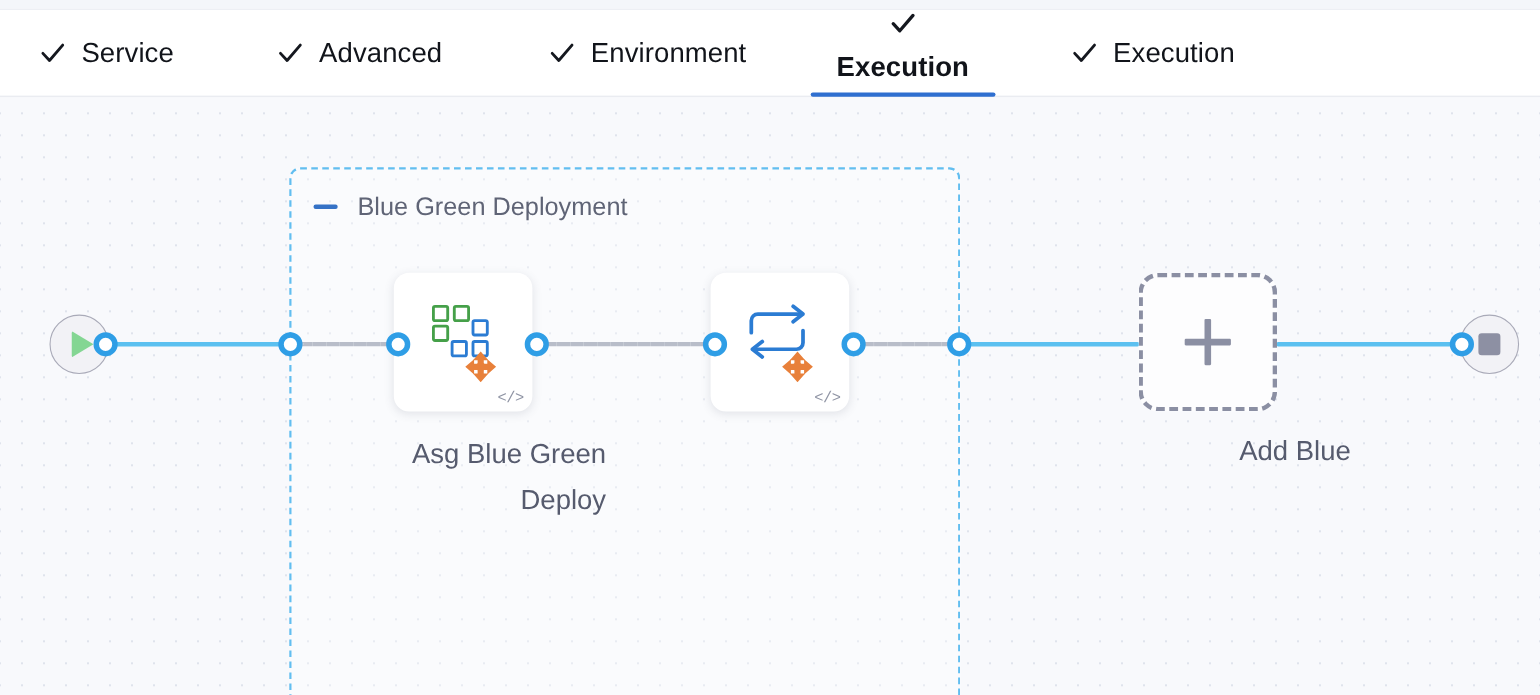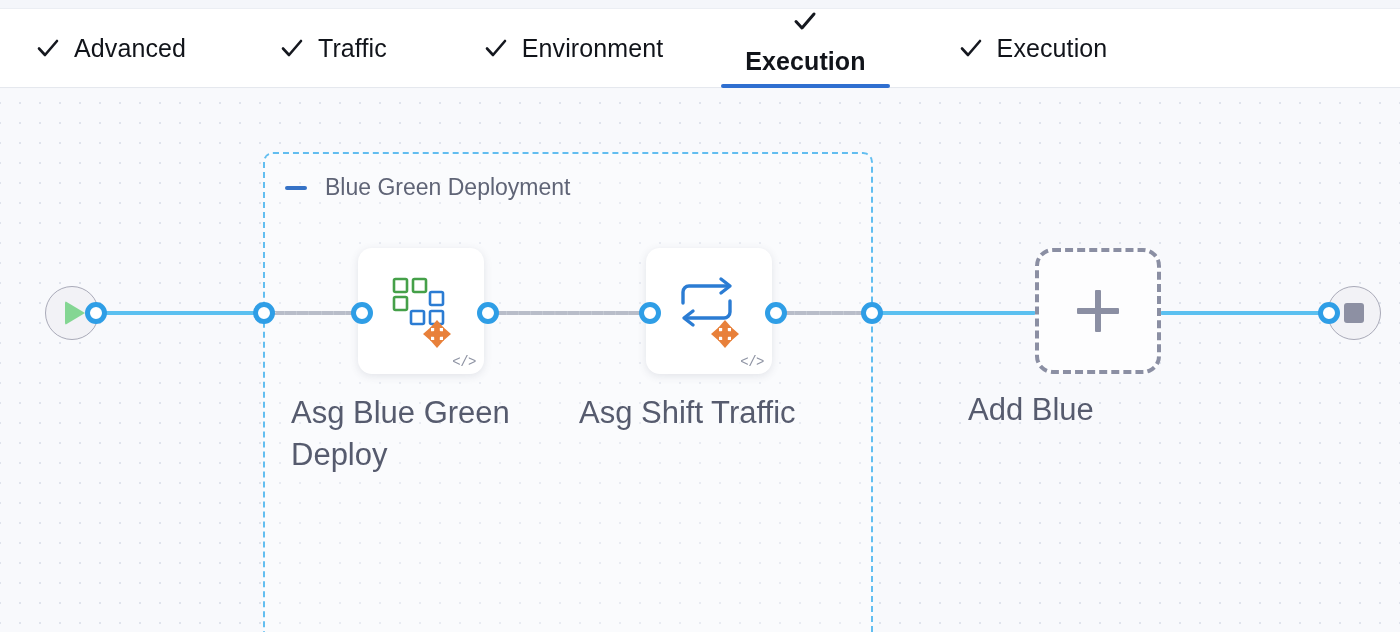--- a/index.html
+++ b/index.html
@@ -208,22 +208,22 @@
   .step .ico {
     position: absolute;
     left: 50%;
     top: 50%;
     transform: translate(-50%,-50%);
   }
 
   
   .node-label {
     position: absolute;
-    text-align: left;
-    font-size: 31px;
+    text-align: right;
+    font-size: 25px;
     line-height: 42px;
     color: #565b6e;
     white-space: pre-line;
   }
 
   
   .add-step {
     position: absolute;
     width: 126px;
     height: 126px;
@@ -257,31 +257,31 @@
 
   <div class="tabbar">
     <div class="tabs">
 
       <div class="tab" id="tab-0">
         <span class="check">
           <svg width="24" height="24" viewBox="0 0 24 24">
               <path d="M3 12.5 L9 19 L21 5" fill="none" stroke="#15181f" stroke-width="2.6" stroke-linecap="round" stroke-linejoin="round"></path>
             </svg>
         </span>
-        <span class="tab-label">Advanced</span>
+        <span class="tab-label">Service</span>
         <span class="underline"></span>
       </div>
 
       <div class="tab" id="tab-1">
         <span class="check">
           <svg width="24" height="24" viewBox="0 0 24 24">
               <path d="M3 12.5 L9 19 L21 5" fill="none" stroke="#15181f" stroke-width="2.6" stroke-linecap="round" stroke-linejoin="round"></path>
             </svg>
         </span>
-        <span class="tab-label">Traffic</span>
+        <span class="tab-label">Advanced</span>
         <span class="underline"></span>
       </div>
 
       <div class="tab" id="tab-2">
         <span class="check">
           <svg width="24" height="24" viewBox="0 0 24 24">
               <path d="M3 12.5 L9 19 L21 5" fill="none" stroke="#15181f" stroke-width="2.6" stroke-linecap="round" stroke-linejoin="round"></path>
             </svg>
         </span>
         <span class="tab-label">Environment</span>
@@ -378,21 +378,20 @@
             <path d="M41 64 l8 -7 v4.2 h4.4 v5.6 H49 V71 z"></path>
             <path d="M69 64 l-8 7 v-4.2 h-4.4 v-5.6 H61 V57 z"></path>
             <circle cx="55" cy="64" r="4.2"></circle>
           </g>
         </svg>
       </span>
       <span class="code-glyph">&lt;/&gt;</span>
     </div>
     <div class="port" style="left:639px; top:213px;"></div>
     <div class="port" style="left:765px; top:213px;"></div>
-    <div class="node-label" style="left:579px; top:303px; width:260px;">Asg Shift Traffic</div>
 
     <div class="add-step" style="left:1035px; top:159px;">
       <span class="add-plus"></span>
     </div>
     <div class="node-label" style="left:968px; top:300px; width:260px;">Add Blue</div>
 
     <div class="terminal" style="left:1327px; top:197px;">
       <span class="stop-sq"></span>
     </div>
     <div class="port" style="left:1318px; top:213px;"></div>

